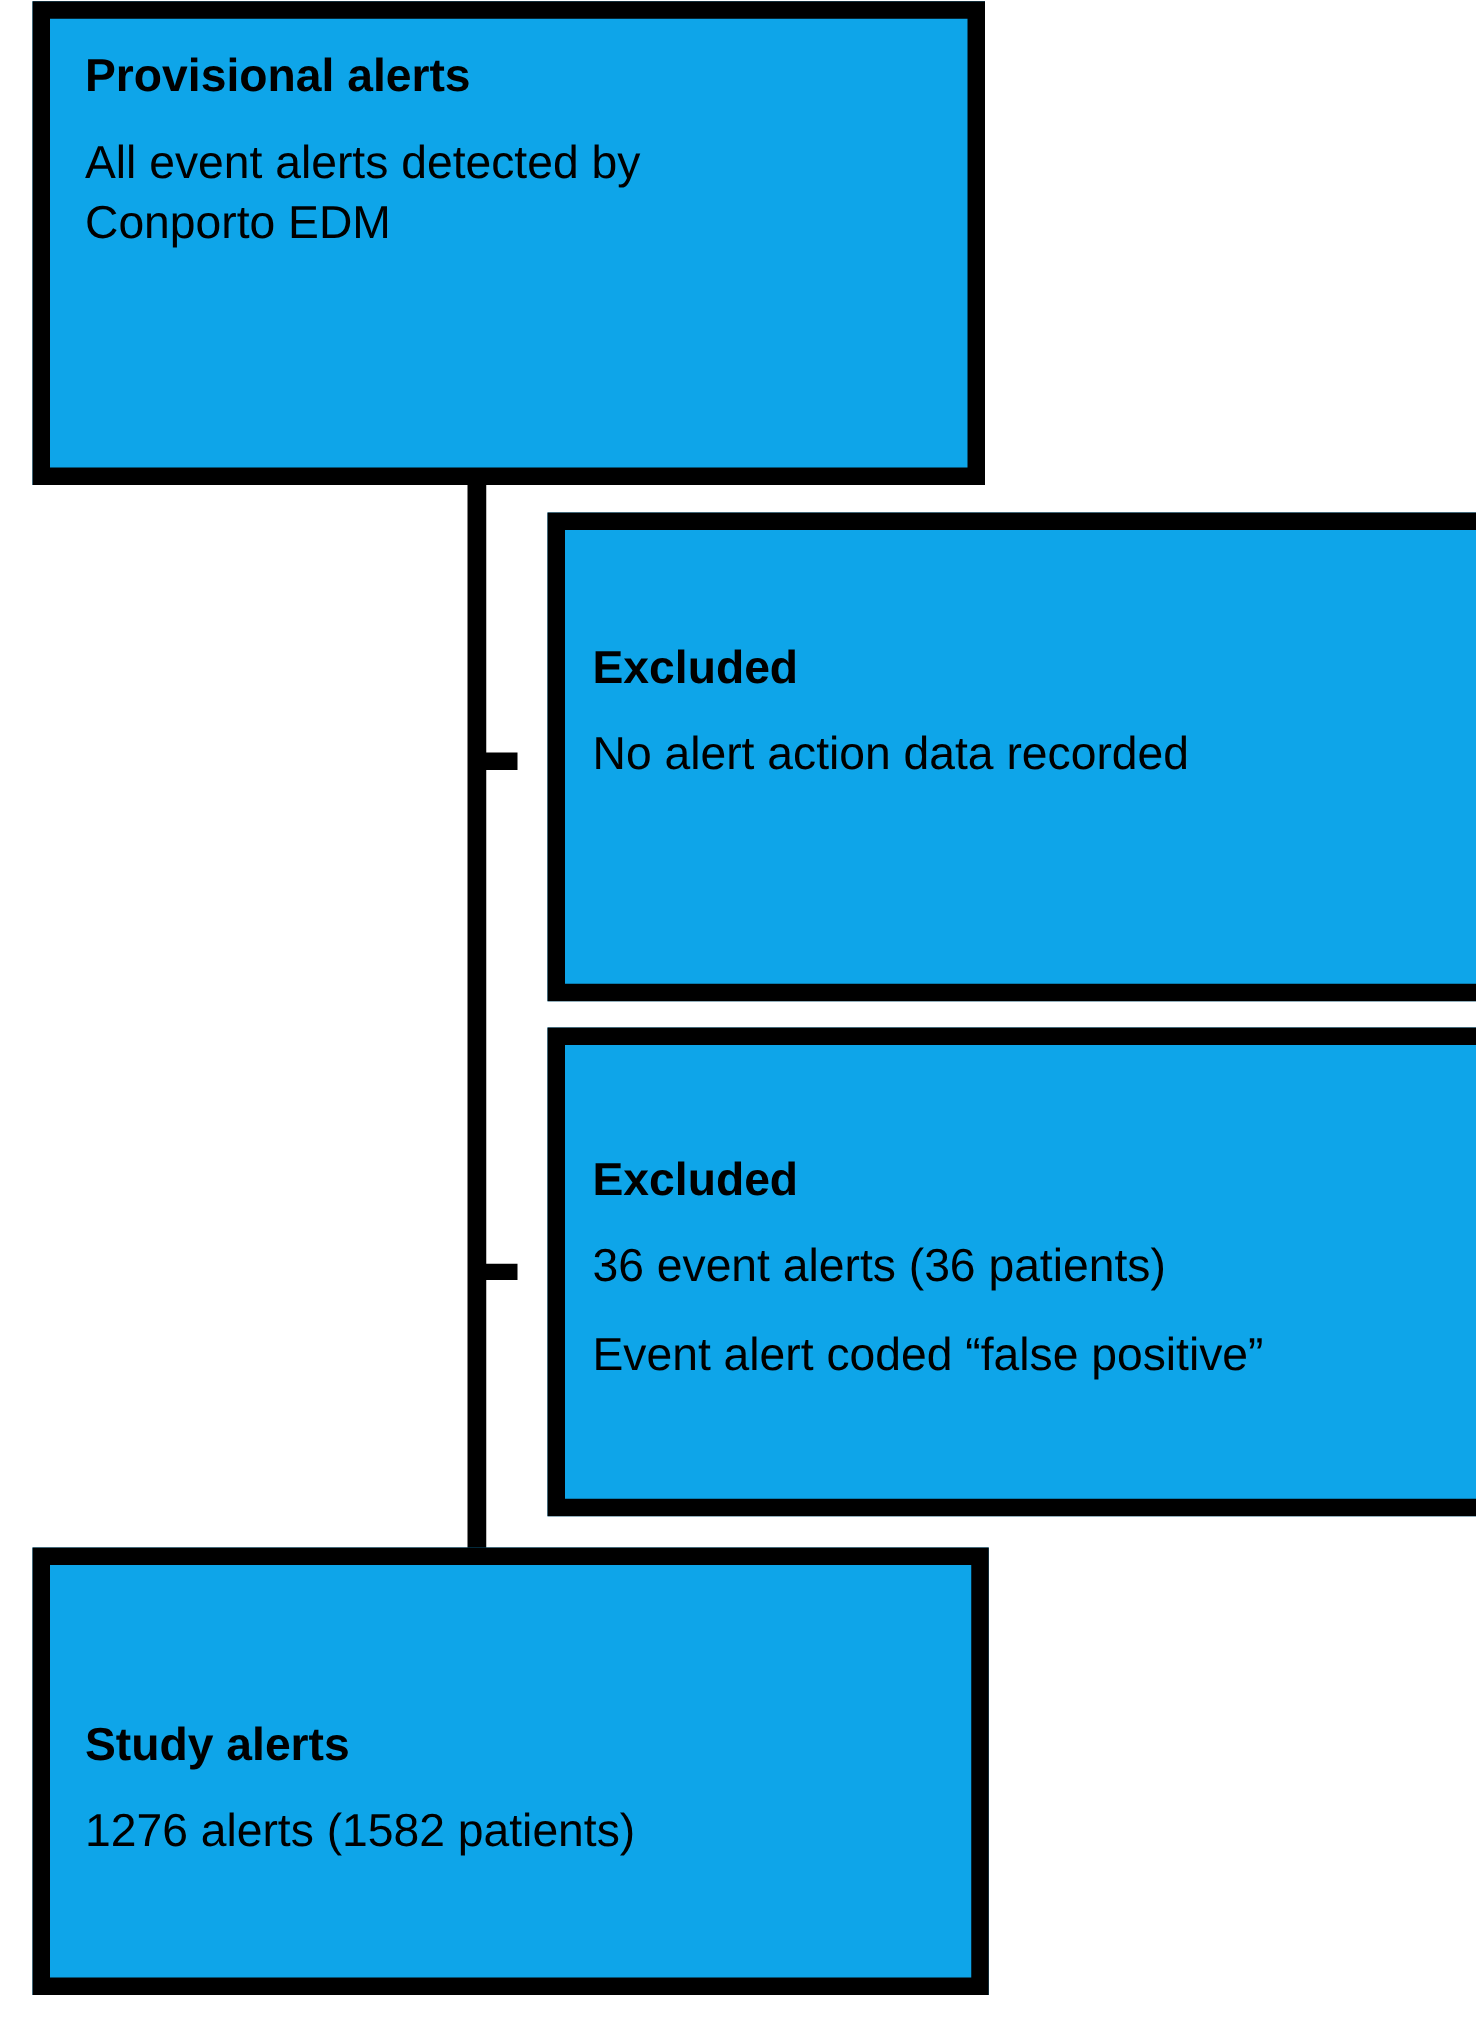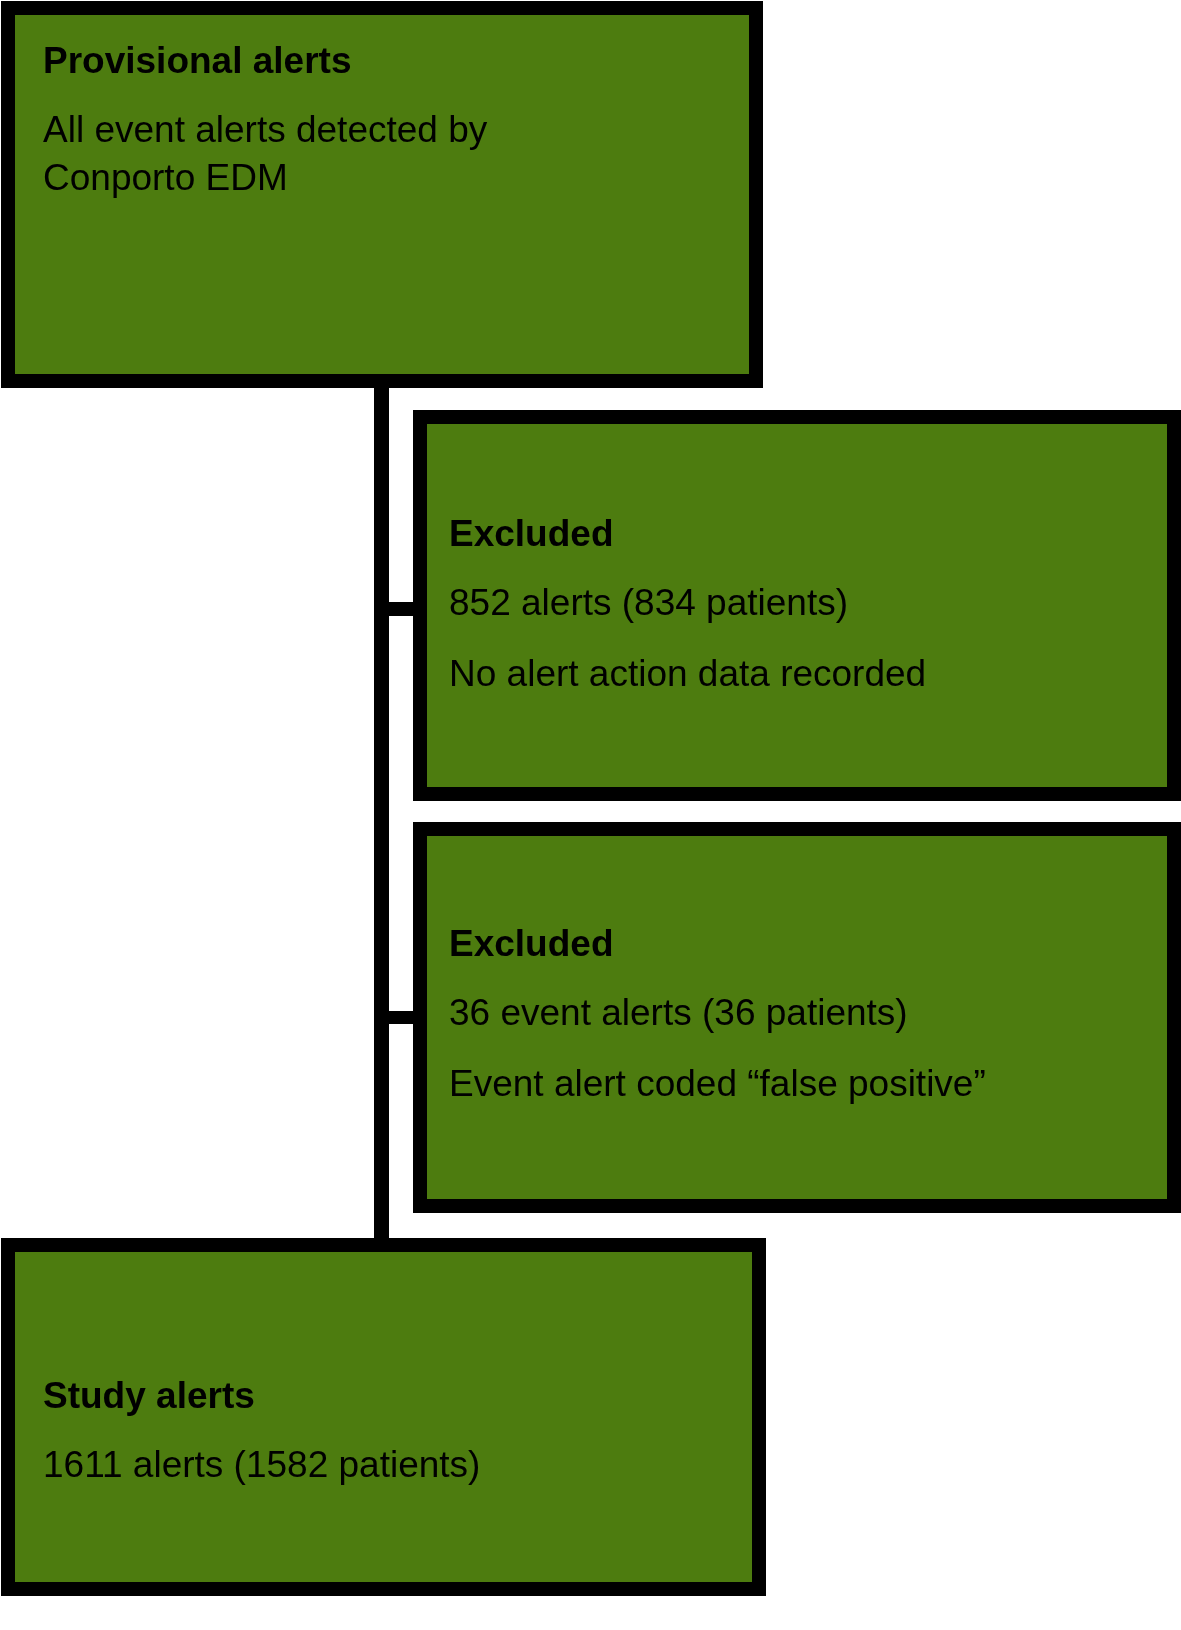--- a/index.html
+++ b/index.html
@@ -9,21 +9,22 @@
     width: 1181px;
     height: 1630px;
     background: #ffffff;
     font-family: "Liberation Sans", "DejaVu Sans", sans-serif;
     color: #000000;
     overflow: hidden;
   }
   .box {
     position: absolute;
     border: 14px solid #000000;
-    background: #4d7c0f;
+    background: #0ea5e9;
+    margin-left: 25px;
   }
   .box-title {
     font-size: 37px;
     font-weight: bold;
     line-height: 48px;
     margin: 0 0 21px 0;
     white-space: pre-line;
   }
   .box-line {
     font-size: 37px;
@@ -78,28 +79,27 @@
     <p class="box-line">All event alerts detected by
 Conporto EDM</p>
   </div>
 
   <div class="connector" id="conn-vertical"></div>
   <div class="connector" id="conn-h1"></div>
   <div class="connector" id="conn-h2"></div>
 
   <div class="box" id="box-excluded-1">
     <div class="box-title">Excluded</div>
-    <p class="box-line">852 alerts (834 patients)</p>
     <p class="box-line">No alert action data recorded</p>
   </div>
 
   <div class="box" id="box-excluded-2">
     <div class="box-title">Excluded</div>
     <p class="box-line">36 event alerts (36 patients)</p>
     <p class="box-line">Event alert coded “false positive”</p>
   </div>
 
   <div class="box" id="box-study">
     <div class="box-title">Study alerts</div>
-    <p class="box-line">1611 alerts (1582 patients)</p>
+    <p class="box-line">1276 alerts (1582 patients)</p>
   </div>
 
 </div>
 
 </body></html>

